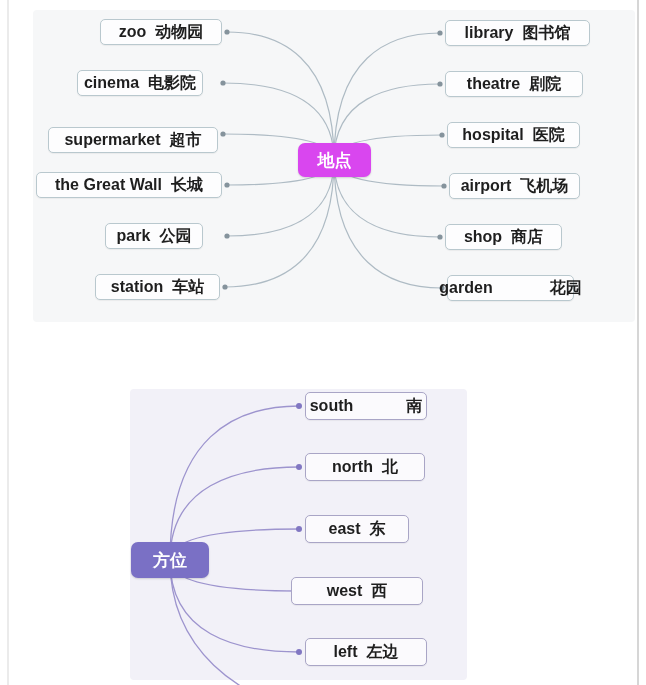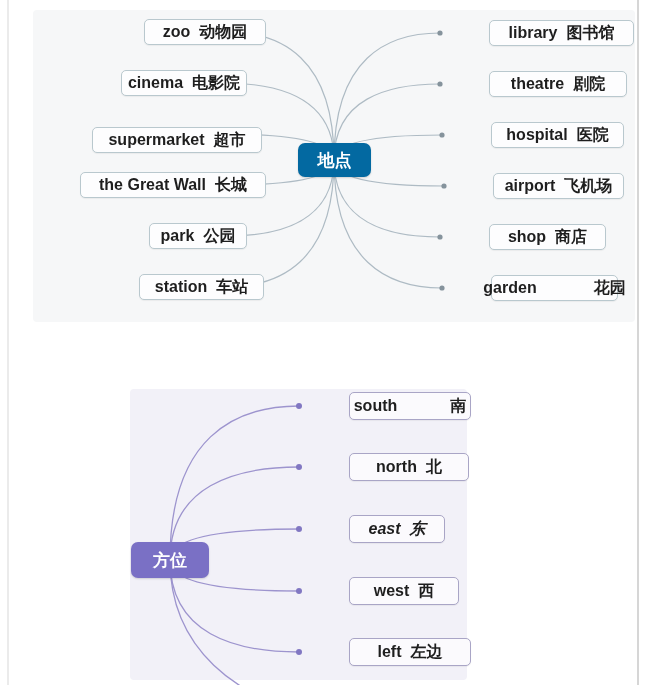--- a/index.html
+++ b/index.html
@@ -13,51 +13,50 @@
   .panel{position:absolute;border-radius:4px;}
   .panel.places{left:33px;top:10px;width:602px;height:312px;background:#f6f7f8;}
   .panel.directions{left:130px;top:389px;width:337px;height:291px;background:#f2f1f8;}
   svg.connectors{position:absolute;left:0;top:0;z-index:1;pointer-events:none;}
   .node{
     position:absolute;z-index:2;box-sizing:border-box;height:26px;
     display:flex;align-items:center;justify-content:center;white-space:nowrap;
     font-weight:700;font-size:16px;color:#1e1e1e;
     border:1px solid #b9c8ce;border-radius:5px;background:#fdfdfe;
     box-shadow:0 1px 1px rgba(0,0,0,0.05);
-    margin-left:44px;
   }
   .node .zh{margin-left:9px;}
   .node.dir{height:28px;border-color:#a9a5c6;background:#fbfafd;}
   .center-node{
     position:absolute;z-index:2;box-sizing:border-box;
     display:flex;align-items:center;justify-content:center;
     font-weight:700;font-size:17px;color:#ffffff;border-radius:7px;
     box-shadow:0 1px 2px rgba(0,0,0,0.15);
   }
-  .center-node.places{left:298px;top:143px;width:73px;height:34px;background:#0369a1;}
+  .center-node.places{left:298px;top:143px;width:73px;height:34px;background:#d946ef;}
   .center-node.directions{left:131px;top:542px;width:78px;height:36px;background:#7a70c5;}
   
   .n-zoo{left:100px;top:19px;width:122px;}
   .n-cinema{left:77px;top:70px;width:126px;}
   .n-supermarket{left:48px;top:127px;width:170px;}
   .n-greatwall{left:36px;top:172px;width:186px;}
   .n-park{left:105px;top:223px;width:98px;}
   .n-station{left:95px;top:274px;width:125px;}
   
   .n-library{left:445px;top:20px;width:145px;}
   .n-theatre{left:445px;top:71px;width:138px;}
   .n-hospital{left:447px;top:122px;width:133px;}
   .n-airport{left:449px;top:173px;width:131px;}
   .n-shop{left:445px;top:224px;width:117px;}
   .n-garden{left:447px;top:275px;width:127px;gap:48px;}
   
   .n-south{left:305px;top:392px;width:122px;gap:44px;}
   .n-north{left:305px;top:453px;width:120px;}
-  .n-east{left:305px;top:515px;width:96px;font-style:italic;}
-  .n-west{left:305px;top:577px;width:110px;}
+  .n-east{left:305px;top:515px;width:104px;}
+  .n-west{left:291px;top:577px;width:132px;}
   .n-left{left:305px;top:638px;width:122px;}
 </style>
 </head>
 <body>
 
 <div class="canvas">
 
   <div class="page-edge left"></div>
   <div class="page-edge right"></div>
 

